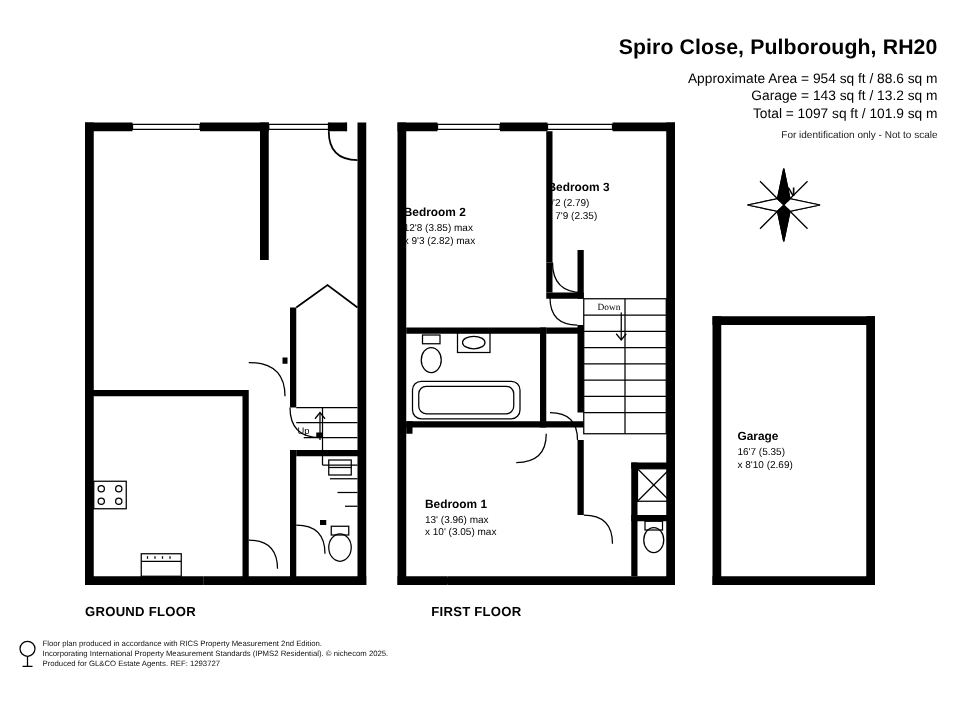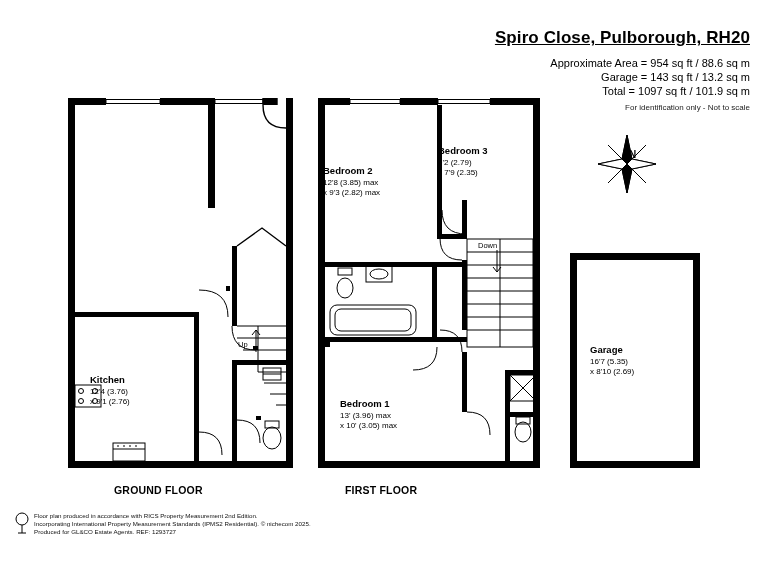--- a/index.html
+++ b/index.html
@@ -27,21 +27,20 @@
     right: 18px;
     top: 28px;
     text-align: right;
     width: 420px;
   }
   .title {
     font-size: 17px;
     font-weight: bold;
     letter-spacing: 0.1px;
     margin-bottom: 8px;
-    text-decoration: underline;
   }
   .metrics div {
     font-size: 11px;
     line-height: 14px;
   }
   .disclaimer {
     font-size: 8px;
     margin-top: 5px;
     color: #222;
   }
@@ -310,25 +309,20 @@
       <g fill="#000" stroke="none">
         <rect x="570" y="253" width="130" height="7"></rect>
         <rect x="570" y="253" width="7" height="215"></rect>
         <rect x="693" y="253" width="7" height="215"></rect>
         <rect x="570" y="461" width="130" height="7"></rect>
       </g>
     </g>
   </svg>
 
 
-  <div class="room" style="left:90px; top:374px; width:110px;">
-    <div class="name">Kitchen</div>
-    <div class="dim">12'4 (3.76)</div>
-    <div class="dim">x 9'1 (2.76)</div>
-  </div>
 
   <div class="room" style="left:323px; top:165px; width:118px;">
     <div class="name">Bedroom 2</div>
     <div class="dim">12'8 (3.85) max</div>
     <div class="dim">x 9'3 (2.82) max</div>
   </div>
 
   <div class="room" style="left:438px; top:145px; width:98px;">
     <div class="name">Bedroom 3</div>
     <div class="dim">9'2 (2.79)</div>
@@ -341,23 +335,23 @@
     <div class="dim">x 10' (3.05) max</div>
   </div>
 
   <div class="room" style="left:590px; top:344px; width:90px;">
     <div class="name">Garage</div>
     <div class="dim">16'7 (5.35)</div>
     <div class="dim">x 8'10 (2.69)</div>
   </div>
 
   <div class="small-note" style="left:238px; top:340px;">Up</div>
-  <div class="small-note" style="left:478px; top:241px;">Down</div>
-
-  <div class="floor-label" style="left:68px; top:484px;margin-left:46px;">GROUND FLOOR</div>
+  <div class="small-note" style="left:478px; top:241px;font-family:Liberation Serif, serif;">Down</div>
+
+  <div class="floor-label" style="left:68px; top:484px;">GROUND FLOOR</div>
   <div class="floor-label" style="left:317px; top:484px;margin-left:28px;">FIRST FLOOR</div>
 
   <div class="compass">
     <svg width="62" height="62" viewBox="0 0 62 62">
       <g stroke="#000" stroke-width="1">
 
         <polygon points="31,2 36,26 60,31 36,36 31,60 26,36 2,31 26,26" fill="#fff"></polygon>
         <polygon points="31,2 36,26 31,31 26,26" fill="#000"></polygon>
         <polygon points="31,60 36,36 31,31 26,36" fill="#000"></polygon>
         <polygon points="2,31 26,36 31,31 26,26" fill="#fff"></polygon>

